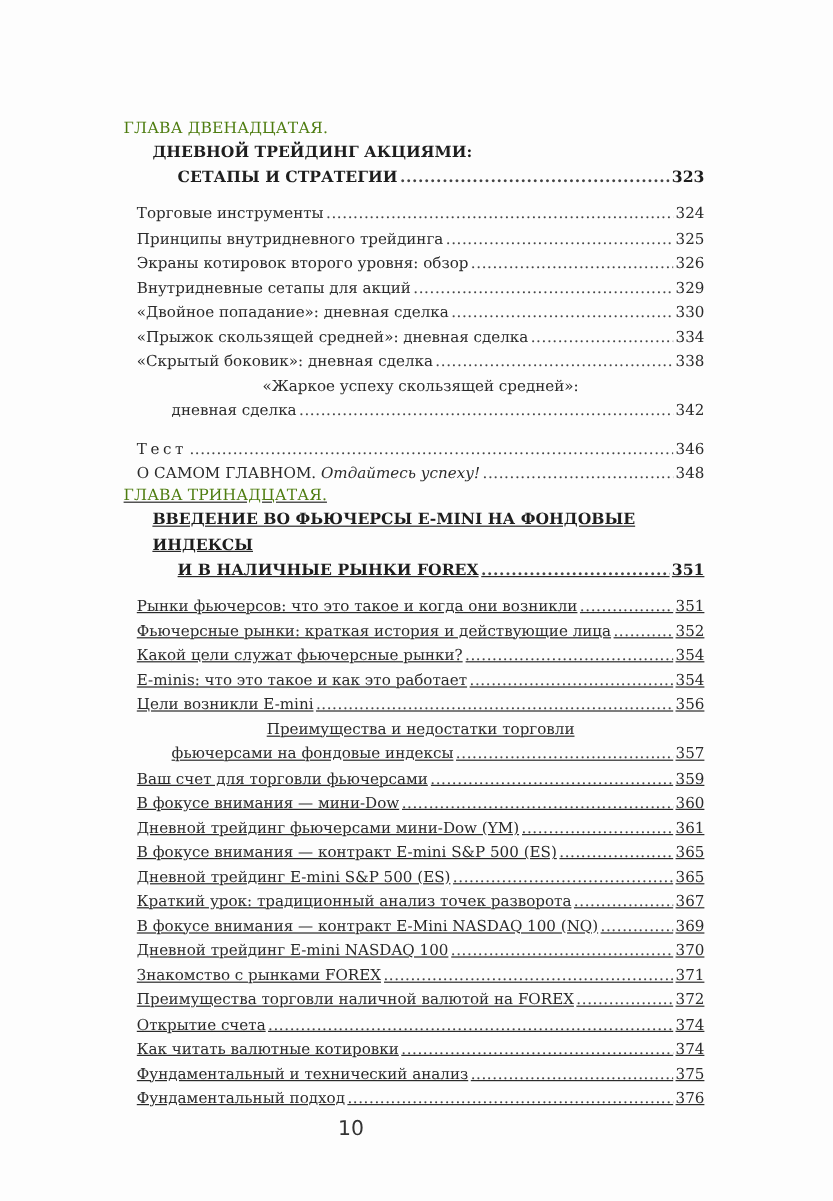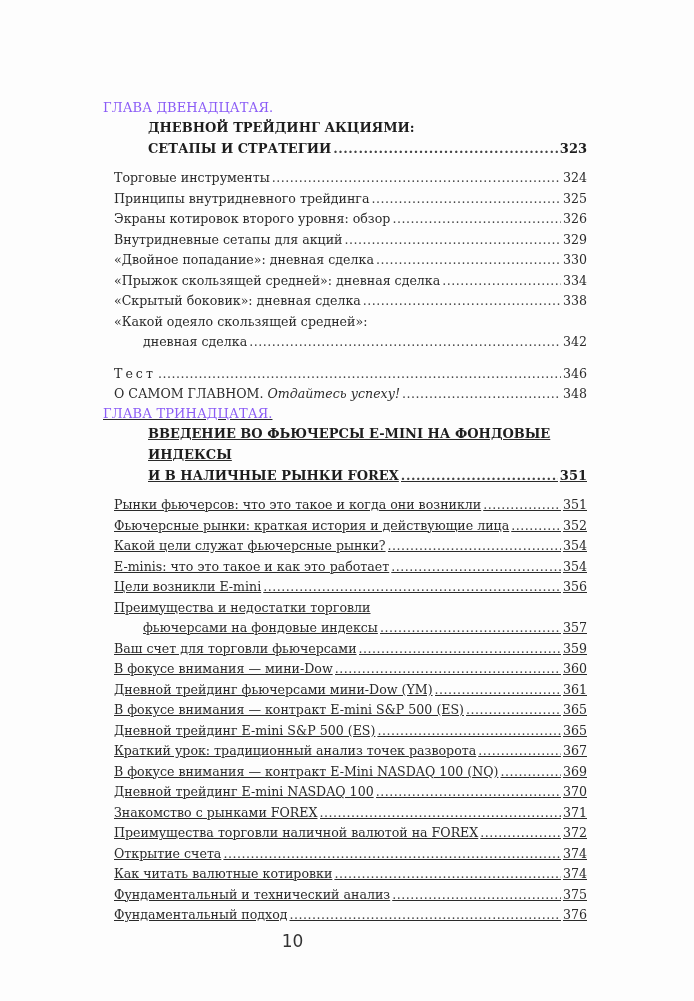--- a/index.html
+++ b/index.html
@@ -2,24 +2,24 @@
 <html><head>
 <meta charset="utf-8">
 <style>
   html, body { margin:0; padding:0; }
   body {
     width:694px; height:1001px; background:#fdfdfd; position:relative; overflow:hidden;
     font-family:"DejaVu Serif", "Liberation Serif", serif; color:#2a2a2a;
   }
   .page { position:absolute; left:0; top:0; width:694px; height:1001px; }
   .chapter { position:absolute; left:103px; width:484px; }
-  .ch-label { font-size:13px; line-height:18px; letter-spacing:0.1px; color:#8b5cf6; }
-  .ch-title { font-weight:bold; font-size:13px; line-height:21px; margin-left:45px; color:#1e1e1e; }
+  .ch-label { font-size:13px; line-height:18px; letter-spacing:0.1px; color:#4d7c0f; }
+  .ch-title { font-weight:bold; font-size:13px; line-height:21px; margin-left:24px; color:#1e1e1e; }
   .ch-title-last { display:flex; align-items:baseline; margin-left:45px; font-weight:bold; font-size:13px; line-height:21px; color:#1e1e1e; }
-  .entries { margin-top:9px; margin-left:11px; }
+  .entries { margin-top:9px; margin-left:11px;text-align:center; }
   .entry { font-size:12.6px; line-height:20.5px; color:#2a2a2a; }
   .row { display:flex; align-items:baseline; white-space:nowrap; }
   .row .txt { flex:0 0 auto; }
   .row .dots { flex:1 1 auto; overflow:hidden; margin:0 2px; color:#444; letter-spacing:0.5px; }
   .row .dots::before { content:"............................................................................................................................................................................................"; }
   .row .pg { flex:0 0 auto; }
   .cont { margin-left:29px; }
   .spaced { letter-spacing:3px;margin-top:11px; }
   .ital { font-style:italic; }
   .pagenum { position:absolute; top:931px; left:0; width:585px; text-align:center;
@@ -82,21 +82,21 @@
           </div>
         </div>
         <div class="entry">
           <div class="row">
             <span class="txt">«Скрытый боковик»: дневная сделка</span>
             <span class="dots"></span>
             <span class="pg">338</span>
           </div>
         </div>
         <div class="entry">
-          <div>«Какой одеяло скользящей средней»:</div>
+          <div>«Жаркое успеху скользящей средней»:</div>
           <div class="row cont">
             <span class="txt">дневная сделка</span>
             <span class="dots"></span>
             <span class="pg">342</span>
           </div>
         </div>
         <div class="entry">
           <div class="row">
             <span class="txt spaced">Тест</span>
             <span class="dots"></span>

